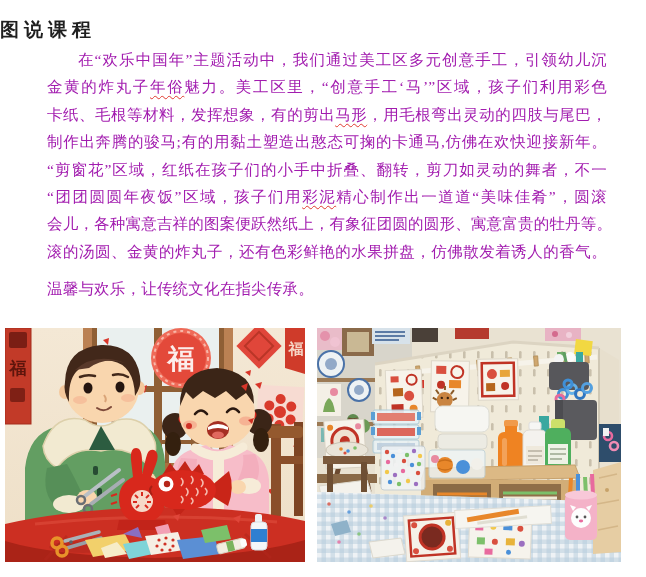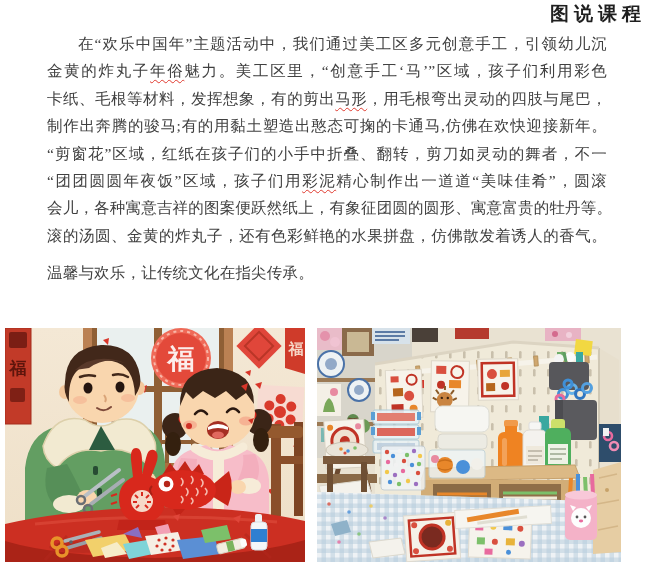--- a/index.html
+++ b/index.html
@@ -4,32 +4,32 @@
 <style>
   html,body{margin:0;padding:0;background:#fff;}
   .page{
     position:relative;
     width:646px;height:577px;
     background:#fff;
     font-family:"Liberation Serif","DejaVu Serif",serif;
     overflow:hidden;
   }
   .doc-title{
-    margin:2px 0 0;
+    margin:18px 0 0;
     font-size:19px;
     line-height:24px;
     font-weight:bold;
     letter-spacing:5px;
-    text-align:right;
+    text-align:left;
     color:#1f1f1f;
   }
   .para{
     margin:4px 39px 0 47px;
     width:560px;
-    color:#404040;
+    color:#a21caf;
     font-size:15.5px;
   }
   .line{
     line-height:27.4px;
     text-align:justify;
     text-align-last:justify;
     white-space:nowrap;
     letter-spacing:0.2px;
   }
   .line.first{text-indent:2em;}

